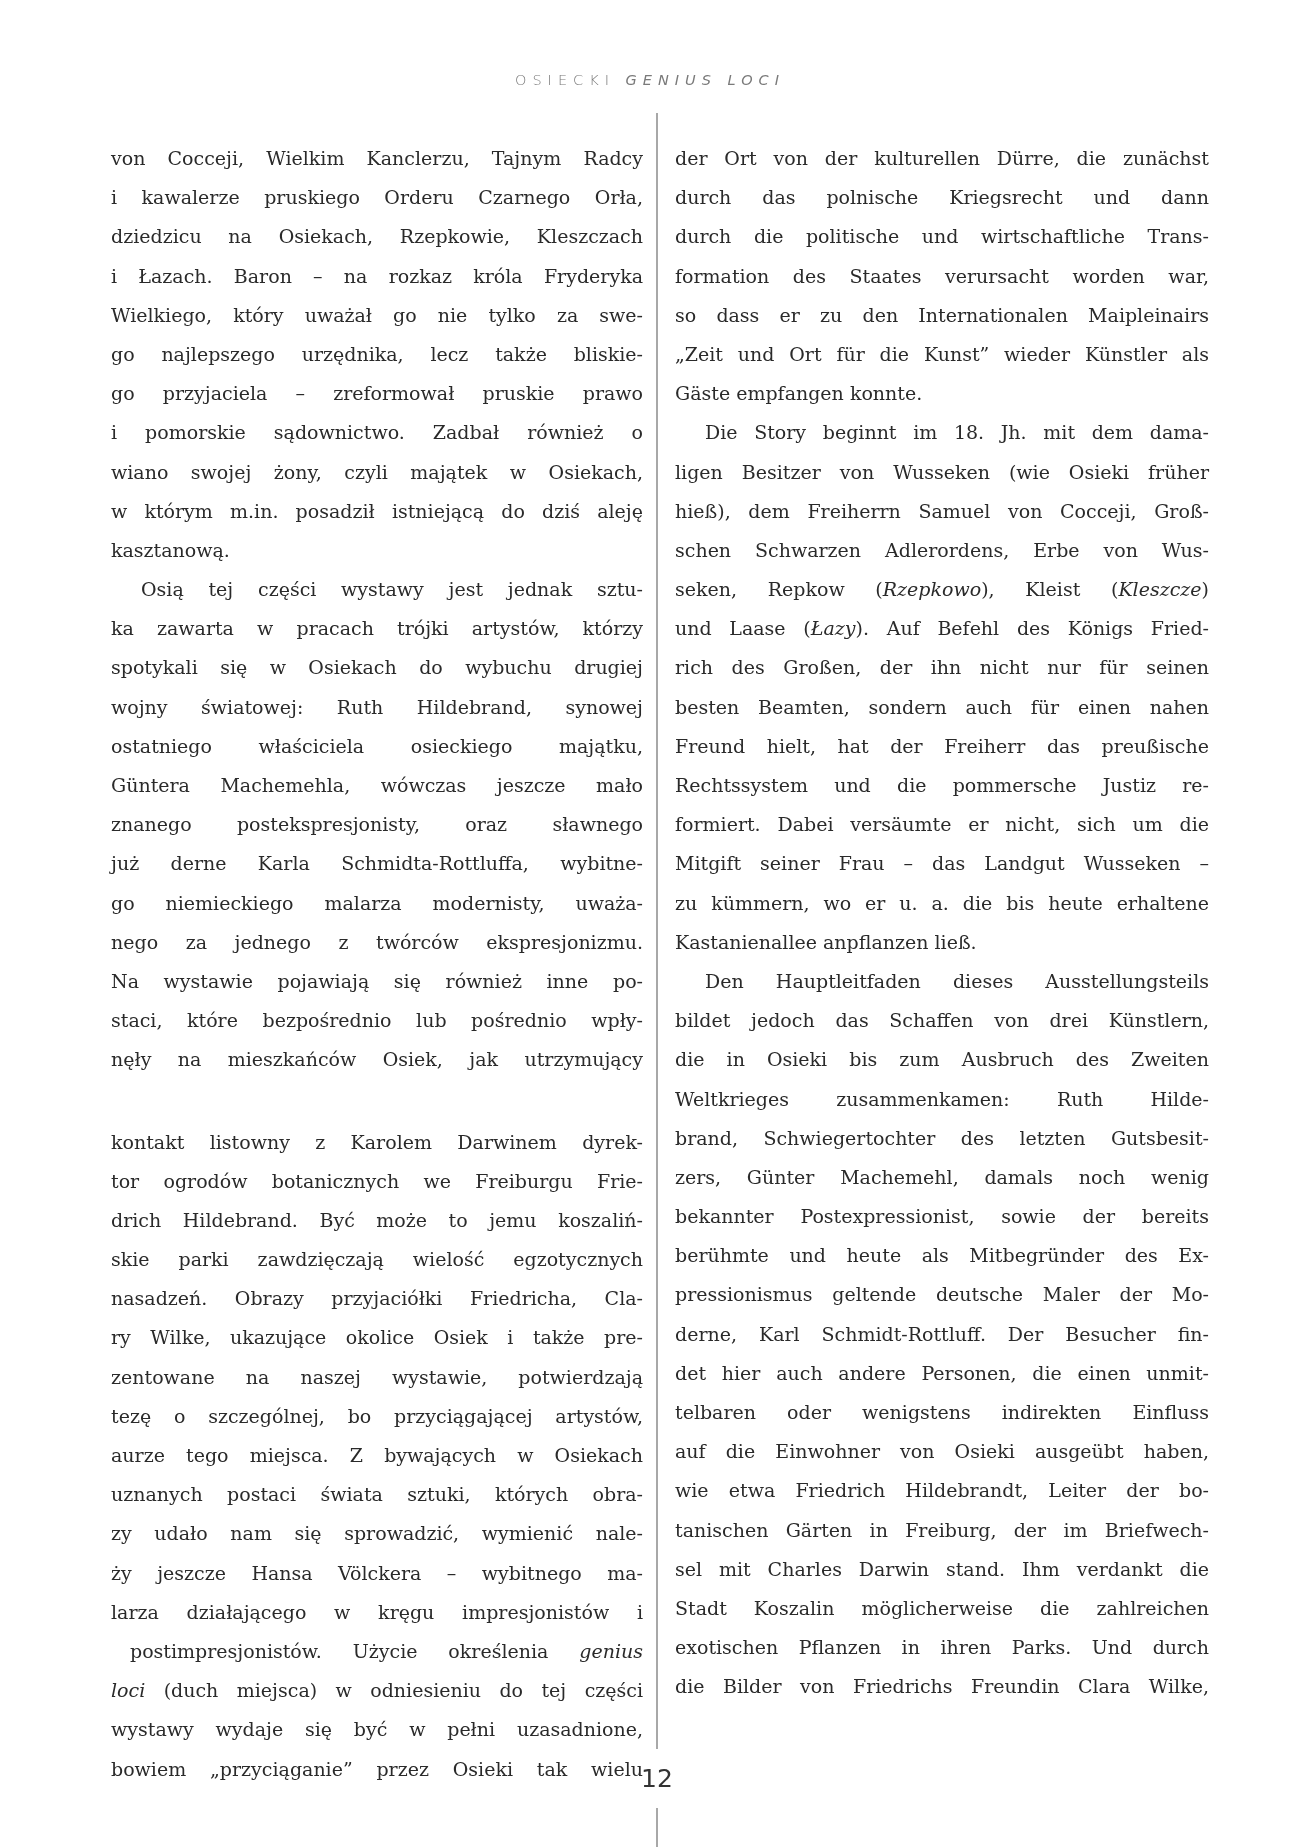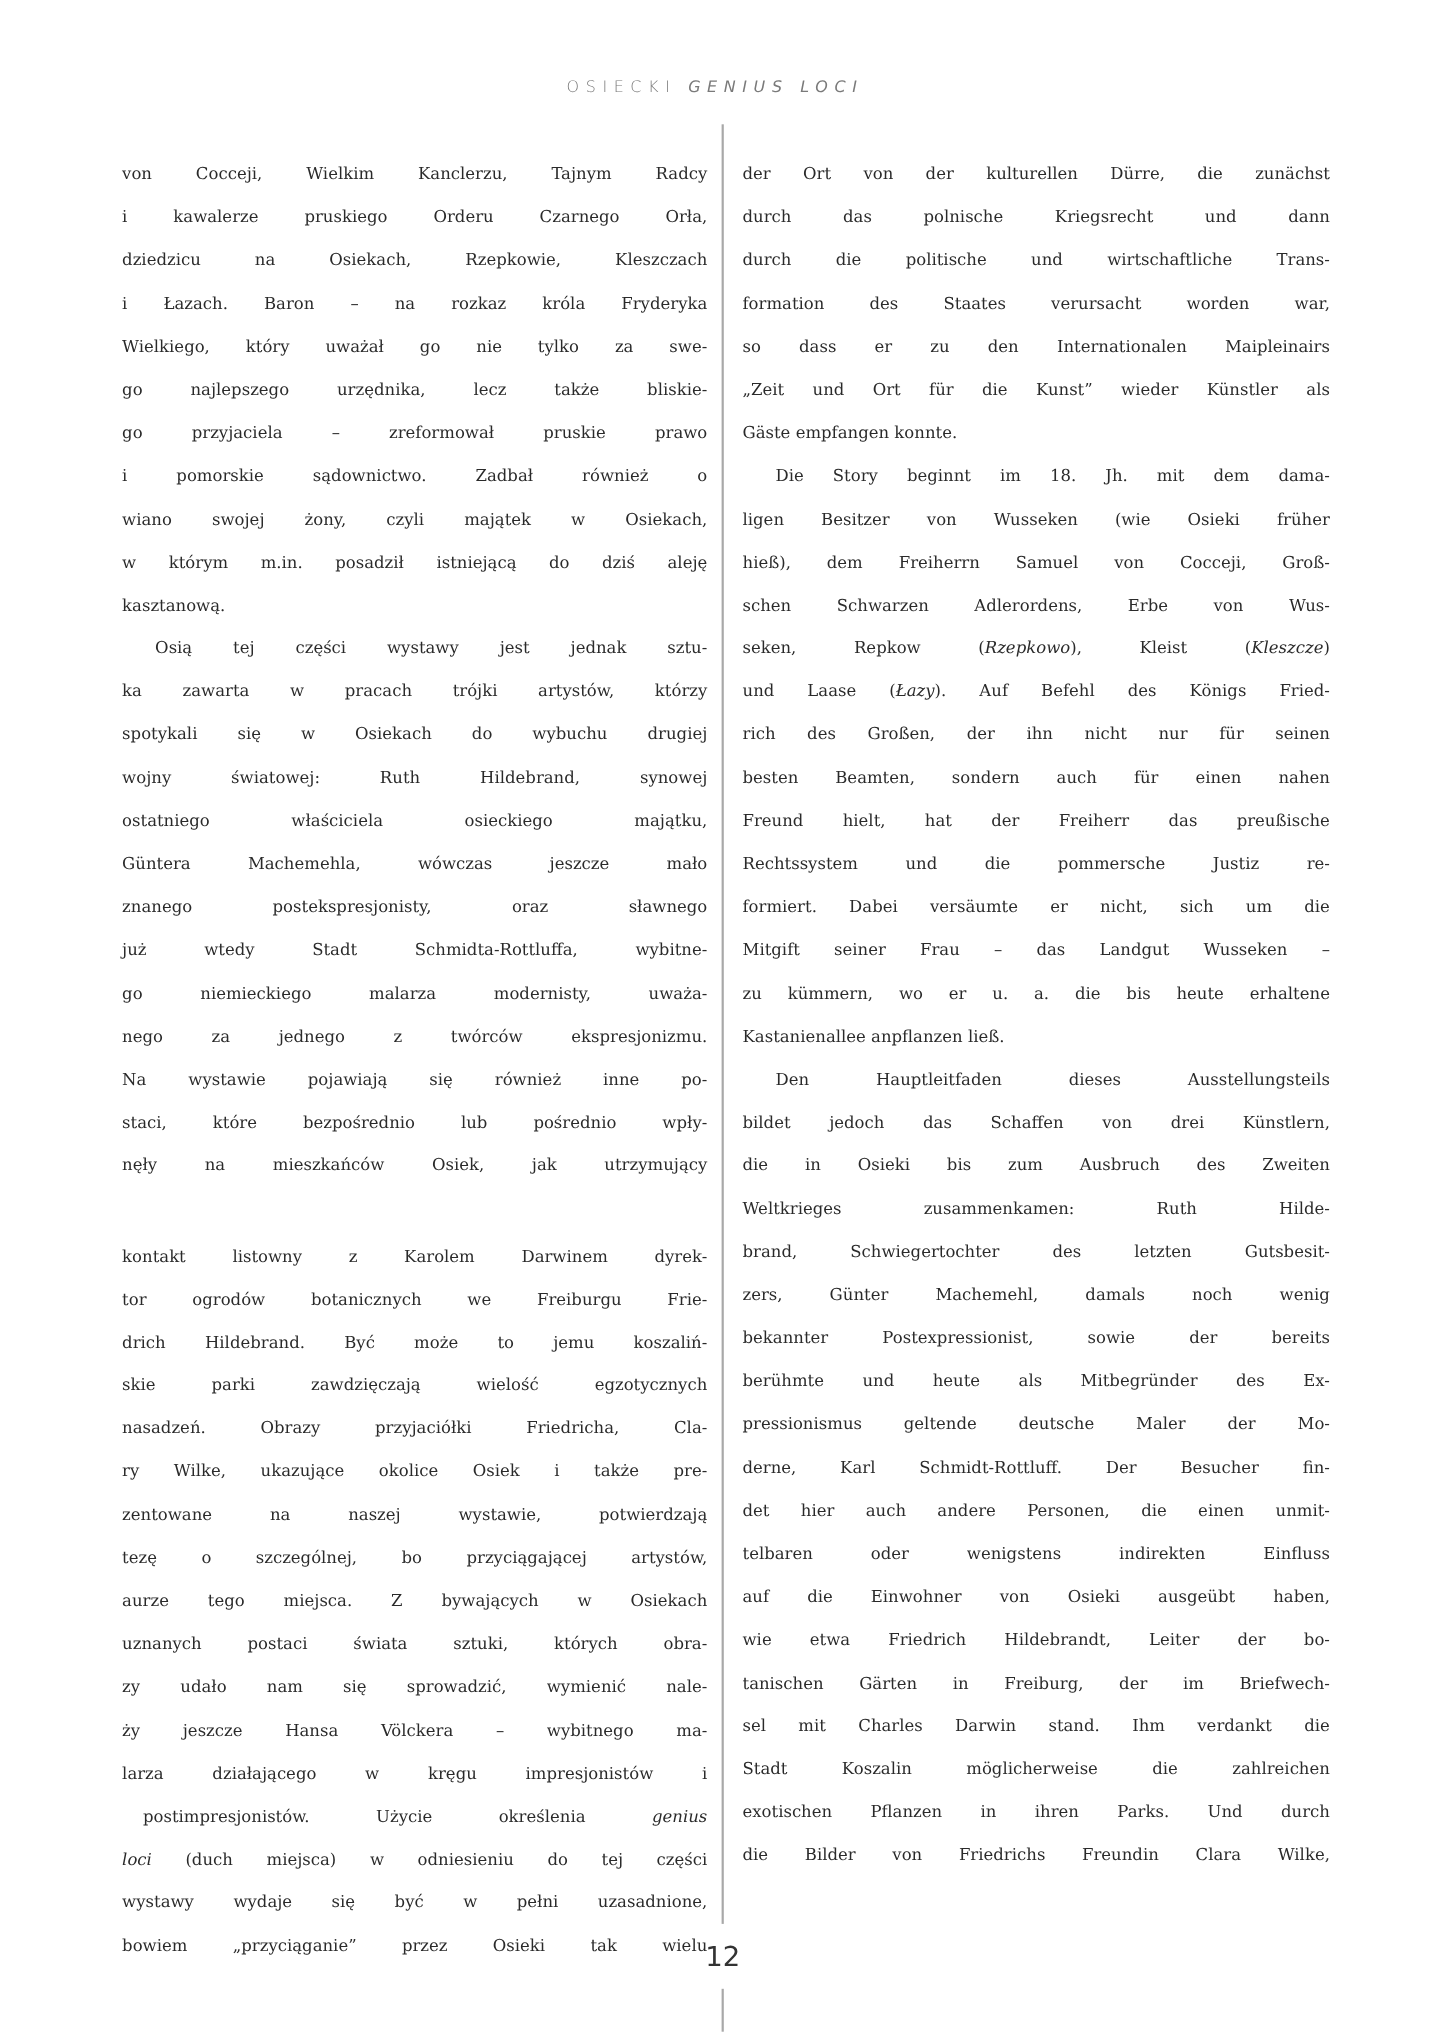--- a/index.html
+++ b/index.html
@@ -10,21 +10,21 @@
     color: #7a7a7a; font-weight: 300;
   }
   .running-head .it { font-style: italic; }
   .divider {
     position: absolute; left: 656px; width: 2px; background: #a8a8a8;
   }
   .divider.top { top: 113px; height: 1636px; }
   .divider.bottom { top: 1808px; height: 39px; }
   .column {
     position: absolute; top: 139px; width: 532px;
-    font-family: "DejaVu Serif", serif; font-size: 15px; line-height: 39.2px;
+    font-family: "DejaVu Serif", serif; font-size: 19px; line-height: 39.2px;
     color: #2a2a2a; text-align: justify; hyphens: manual;
   }
   .column.left { left: 111px; }
   .column.right { left: 675px; width: 534px; }
   .line {
     display: block; white-space: nowrap; text-align: justify; text-align-last: justify;
     height: 39.2px; overflow: visible;
   }
   .line.last { text-align-last: left; }
   .line.indent { padding-left: 30px; }
@@ -57,21 +57,21 @@
     <span class="line" style="word-spacing: 0px;">wiano swojej żony, czyli majątek w Osiekach,</span>
     <span class="line" style="word-spacing: 0px;">w którym m.in. posadził istniejącą do dziś aleję</span>
     <span class="line last" style="word-spacing: 0px;">kasztanową.</span>
     <span class="line indent" style="word-spacing: 0px;">Osią tej części wystawy jest jednak sztu-</span>
     <span class="line" style="word-spacing: 0px;">ka zawarta w pracach trójki artystów, którzy</span>
     <span class="line" style="word-spacing: 0px;">spotykali się w Osiekach do wybuchu drugiej</span>
     <span class="line" style="word-spacing: 0px;">wojny światowej: Ruth Hildebrand, synowej</span>
     <span class="line" style="word-spacing: 0px;">ostatniego właściciela osieckiego majątku,</span>
     <span class="line" style="word-spacing: 0px;">Güntera Machemehla, wówczas jeszcze mało</span>
     <span class="line" style="word-spacing: 0px;">znanego postekspresjonisty, oraz sławnego</span>
-    <span class="line" style="word-spacing: 0px;">już wtedy Stadt Schmidta-Rottluffa, wybitne-</span>
+    <span class="line" style="word-spacing: 0px;">już derne Karla Schmidta-Rottluffa, wybitne-</span>
     <span class="line" style="word-spacing: 0px;">go niemieckiego malarza modernisty, uważa-</span>
     <span class="line" style="word-spacing: 0px;">nego za jednego z twórców ekspresjonizmu.</span>
     <span class="line" style="word-spacing: 0px;">Na wystawie pojawiają się również inne po-</span>
     <span class="line" style="word-spacing: 0px;">staci, które bezpośrednio lub pośrednio wpły-</span>
     <span class="line" style="word-spacing: 0px;">nęły na mieszkańców Osiek, jak utrzymujący</span>
     <span class="line" style="word-spacing: 0px; margin-top: 43px;">kontakt listowny z Karolem Darwinem dyrek-</span>
     <span class="line" style="word-spacing: 0px;">tor ogrodów botanicznych we Freiburgu Frie-</span>
     <span class="line" style="word-spacing: 0px;">drich Hildebrand. Być może to jemu koszaliń-</span>
     <span class="line" style="word-spacing: 0px;">skie parki zawdzięczają wielość egzotycznych</span>
     <span class="line" style="word-spacing: 0px;">nasadzeń. Obrazy przyjaciółki Friedricha, Cla-</span>

